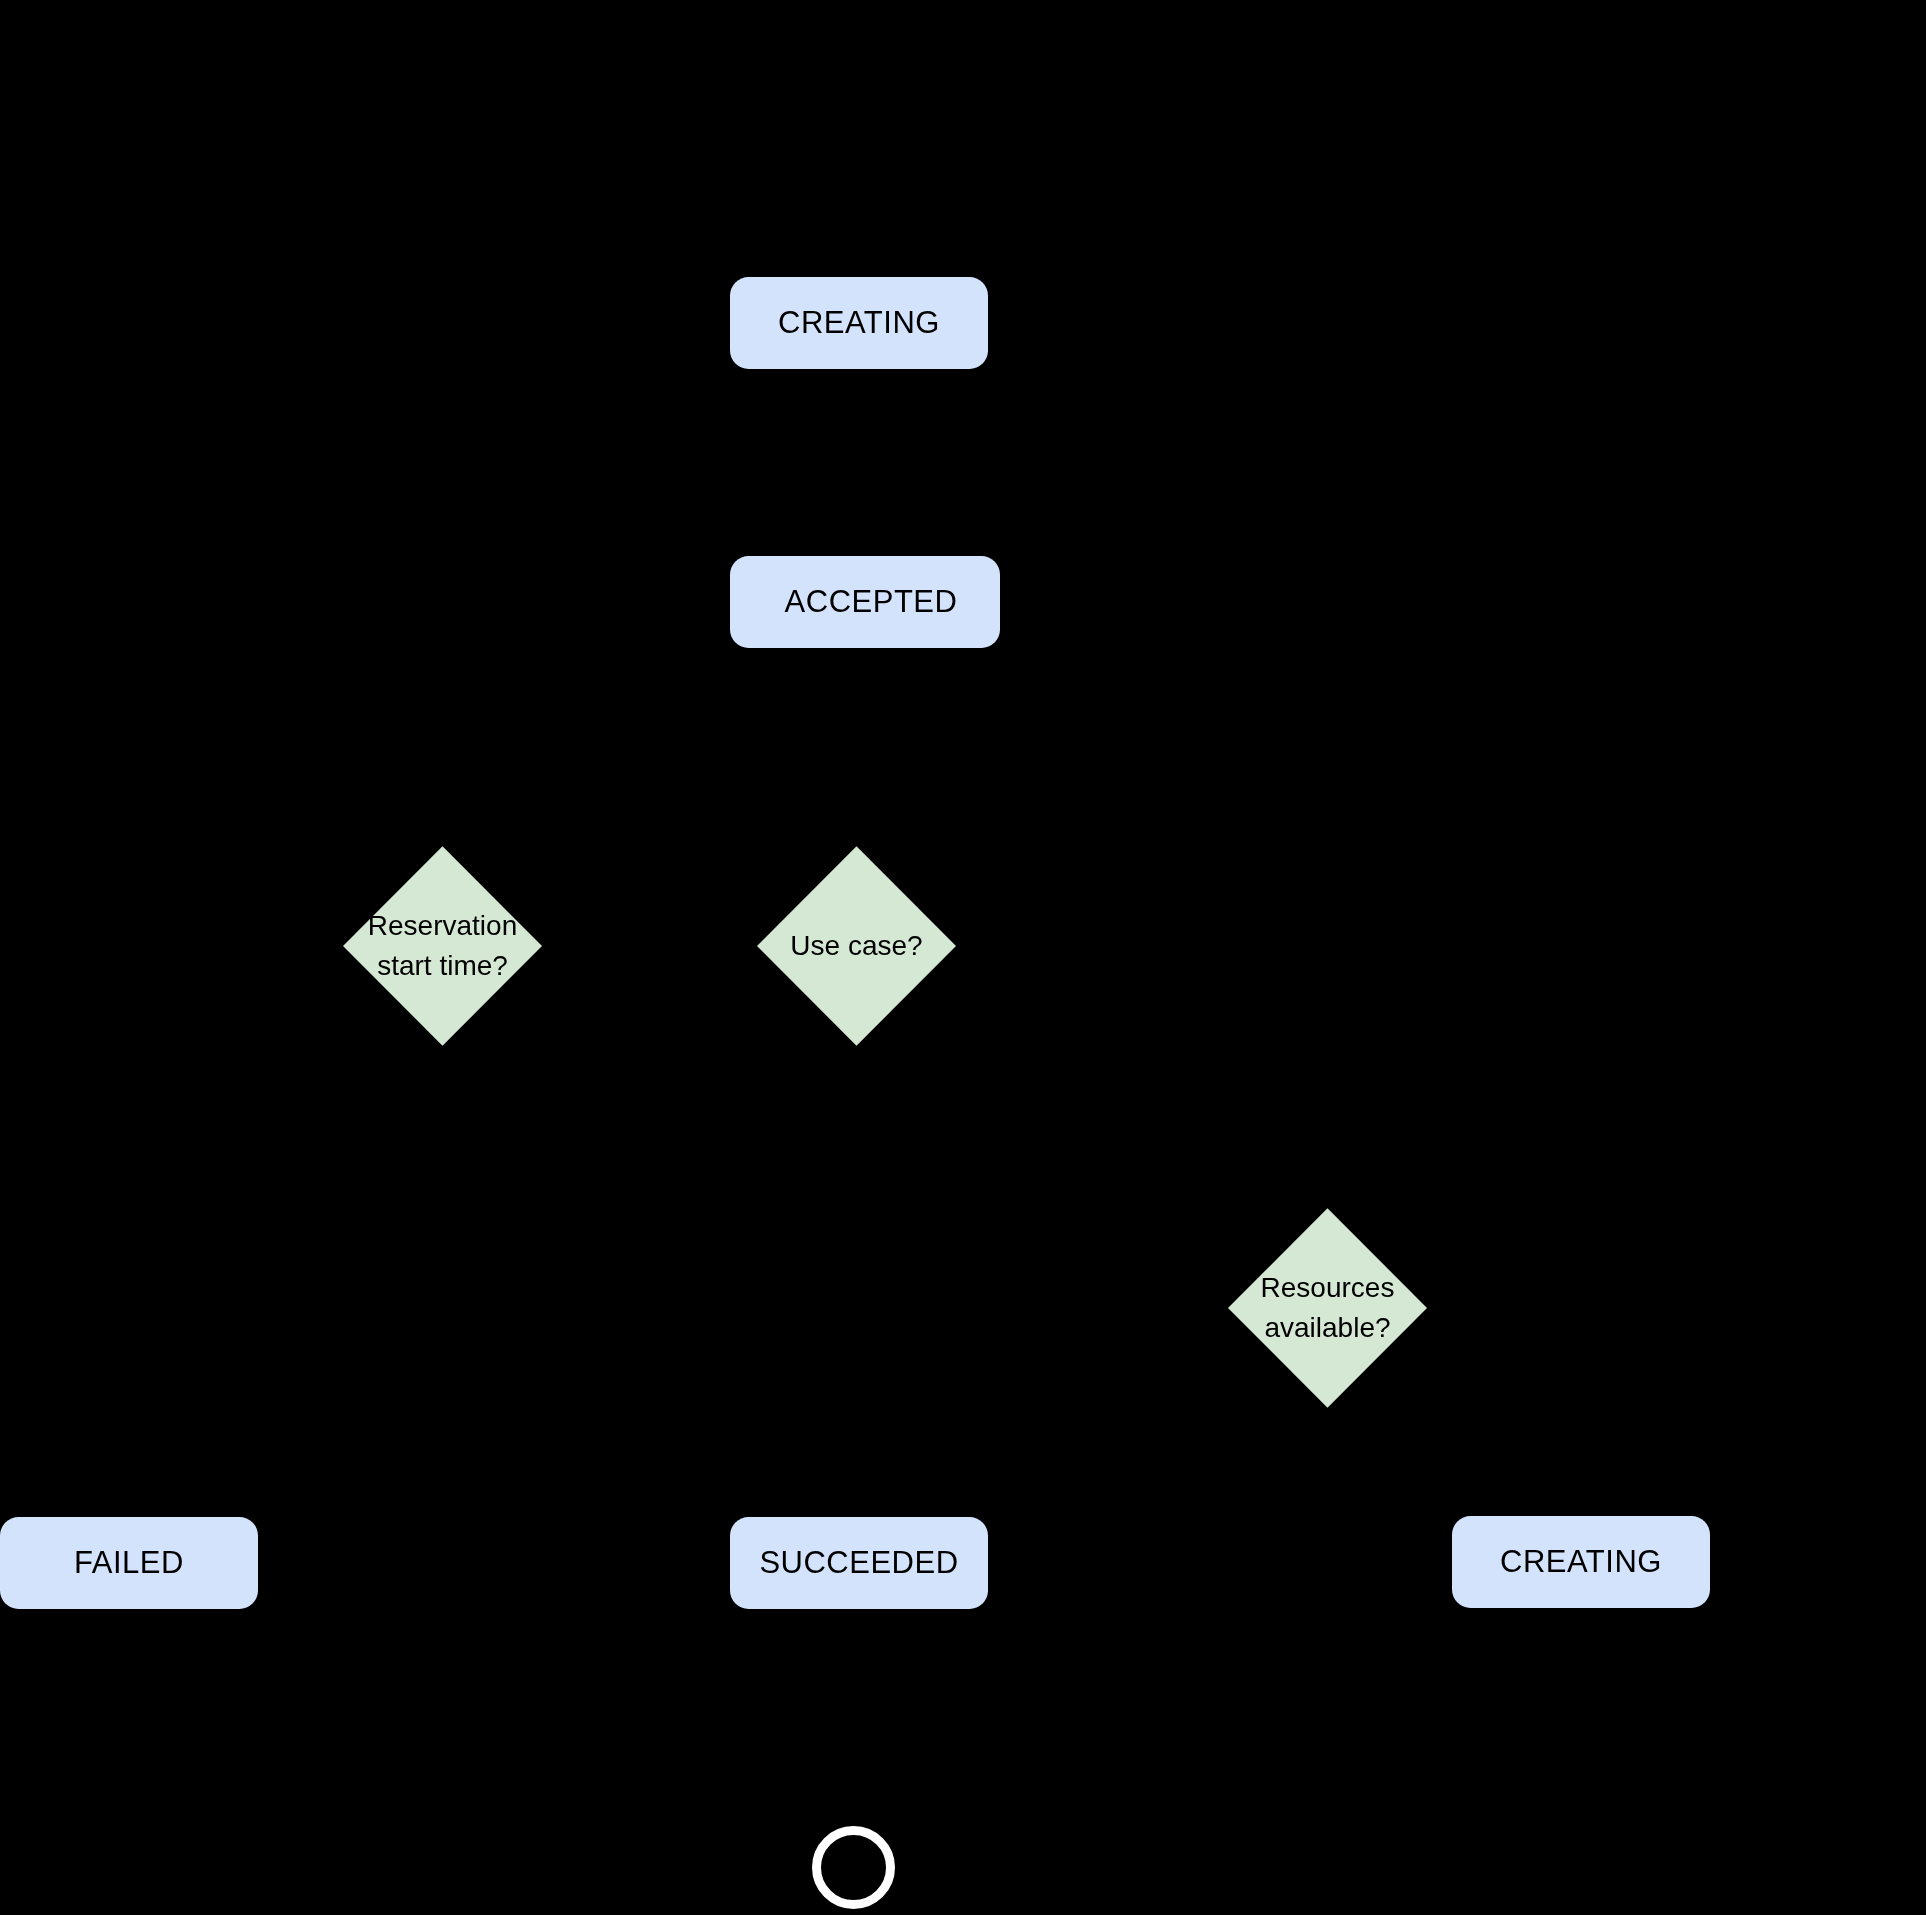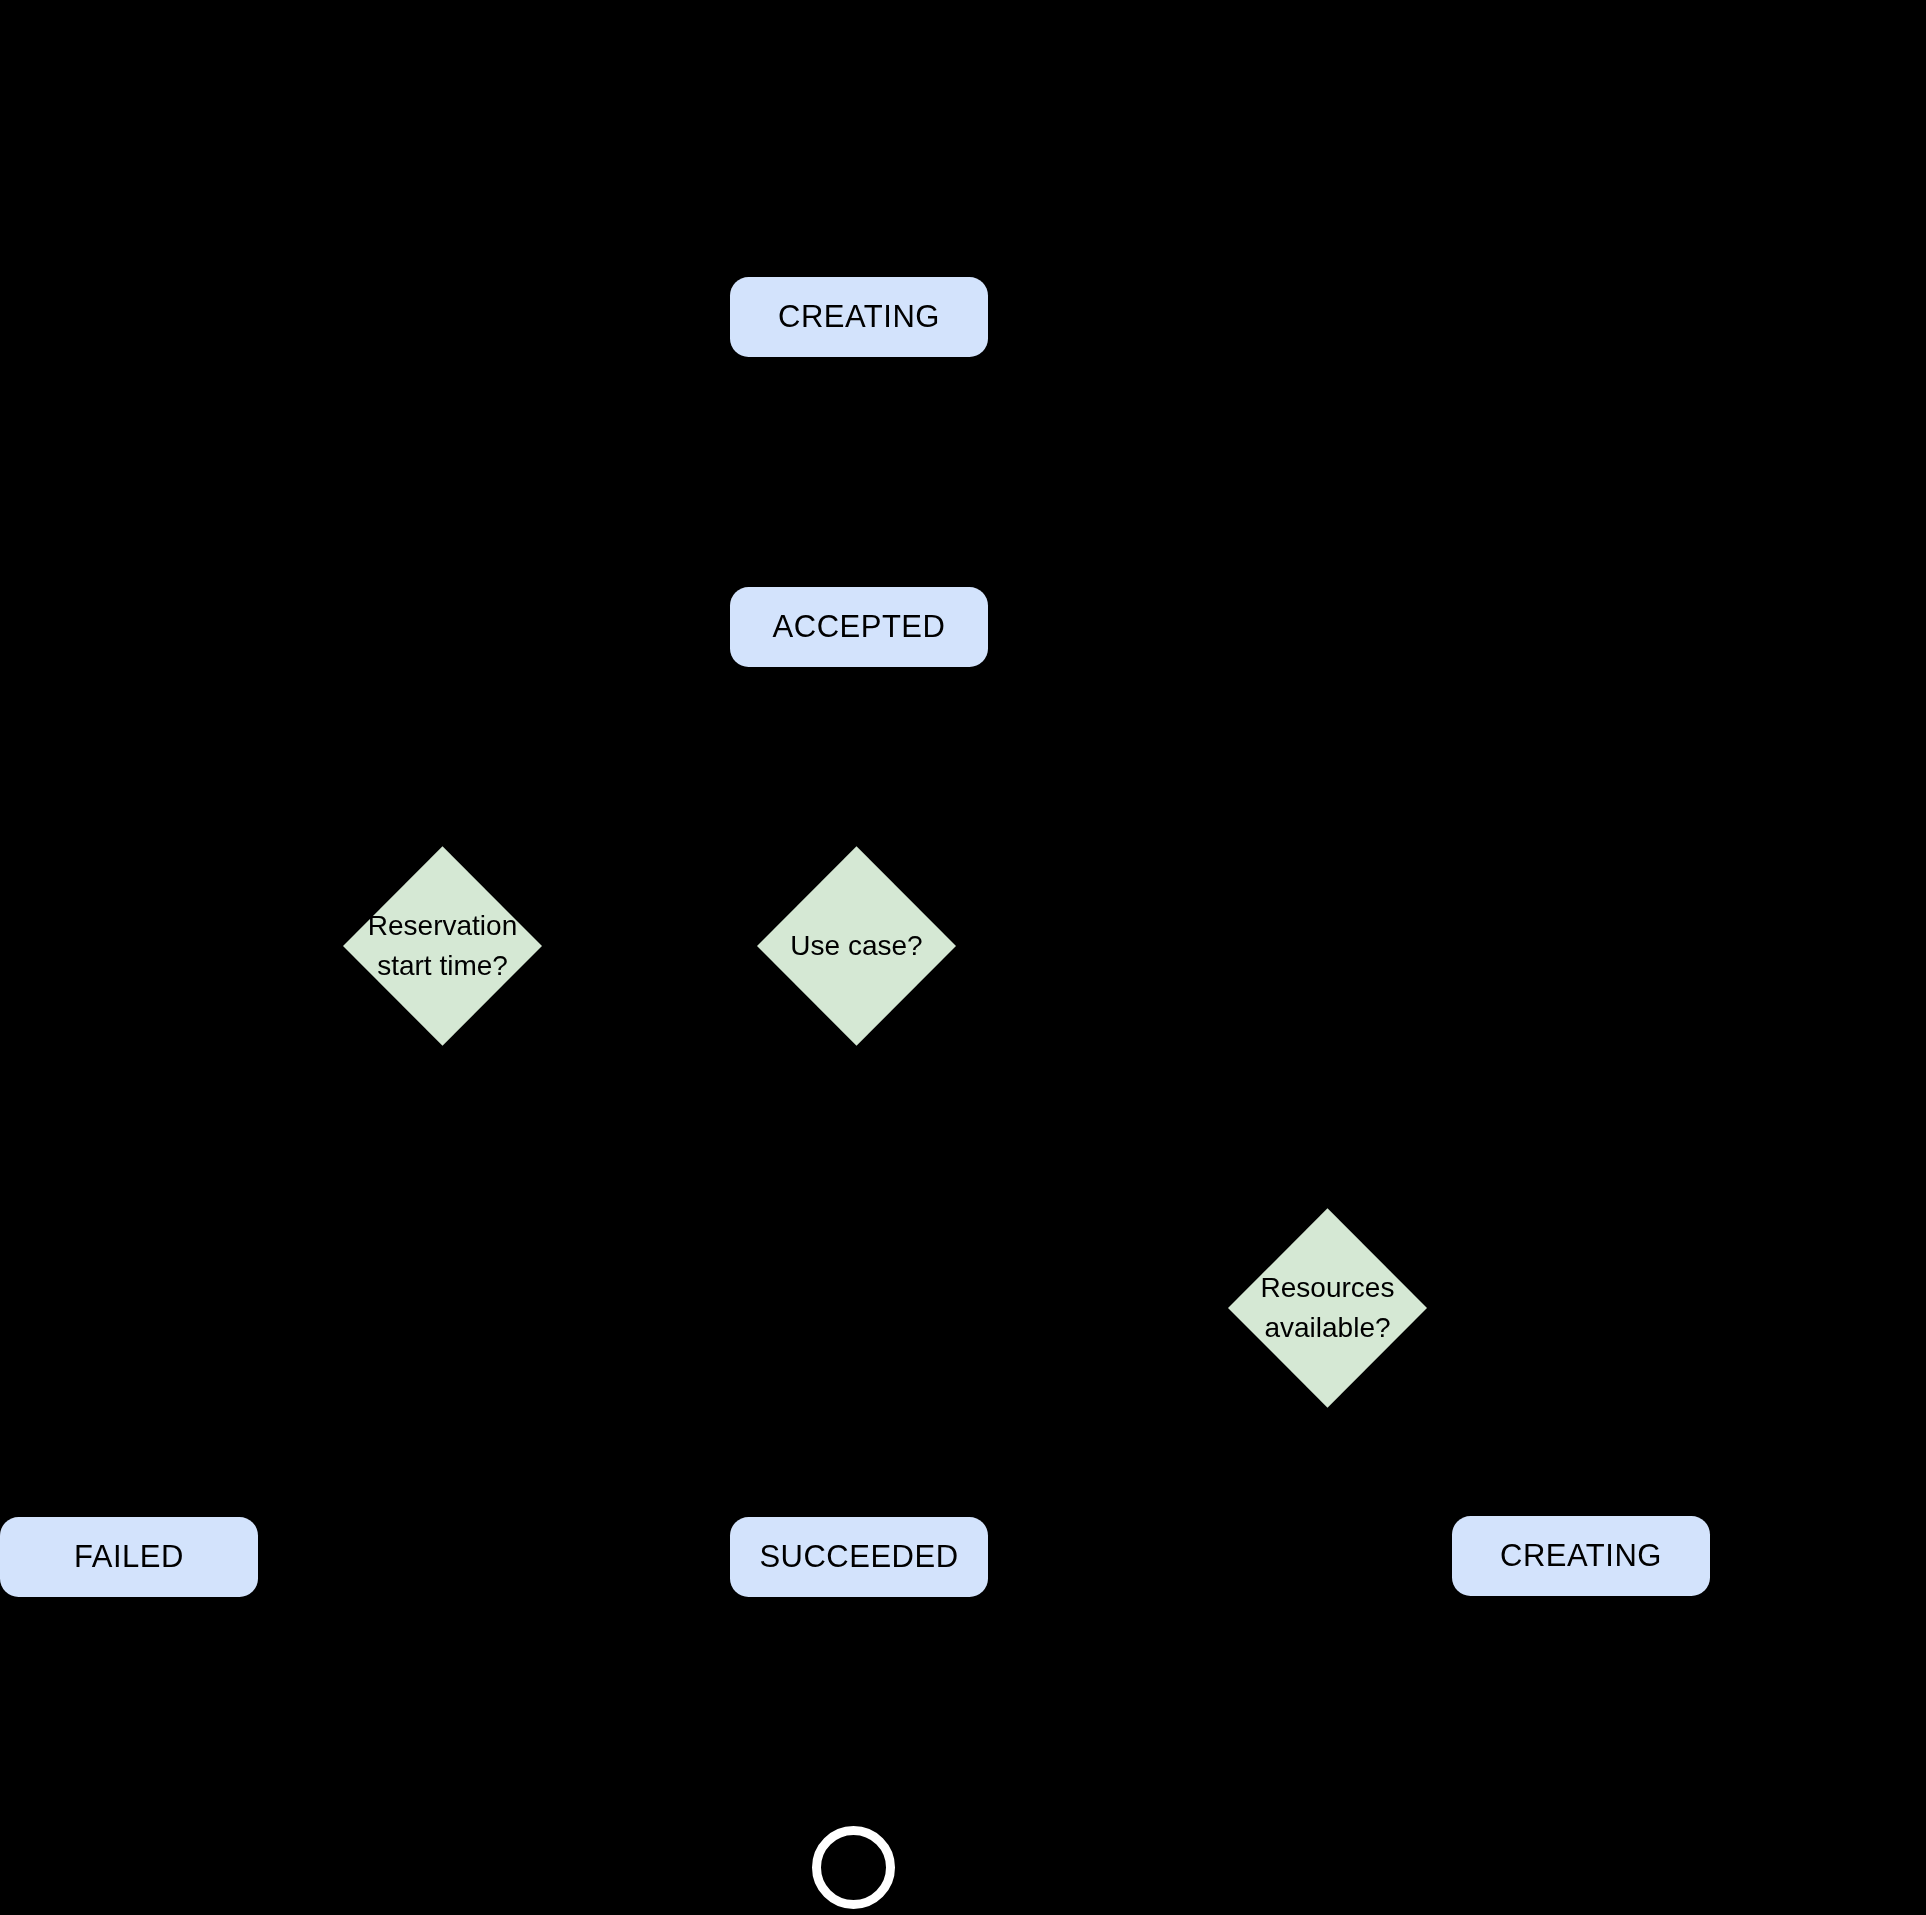--- a/index.html
+++ b/index.html
@@ -12,21 +12,21 @@
   .canvas {
     position: relative;
     width: 1926px;
     height: 1916px;
     background: var(--canvas-bg, #000);
     overflow: hidden;
   }
   .state {
     position: absolute;
     width: 258px;
-    height: 80px;
+    height: 92px;
     background: var(--state-fill, #d3e3fc);
     border-radius: 18.6px;
     display: flex;
     align-items: center;
     justify-content: center;
   }
   .state-label {
     color: var(--label-text, #000);
     font-size: 31px;
     letter-spacing: 0.5px;
@@ -73,21 +73,21 @@
 </style>
 </head>
 <body>
 
 <div class="canvas">
 
   <div class="state" style="left:730px; top:277px;">
     <span class="state-label">CREATING</span>
   </div>
 
-  <div class="state" style="left:730px; top:587px;">
+  <div class="state" style="left:730px; top:556px;padding-left:12px;">
     <span class="state-label">ACCEPTED</span>
   </div>
 
   <div class="state" style="left:0; top:1517px;">
     <span class="state-label">FAILED</span>
   </div>
 
   <div class="state" style="left:730px; top:1517px;justify-content:center;">
     <span class="state-label">SUCCEEDED</span>
   </div>

